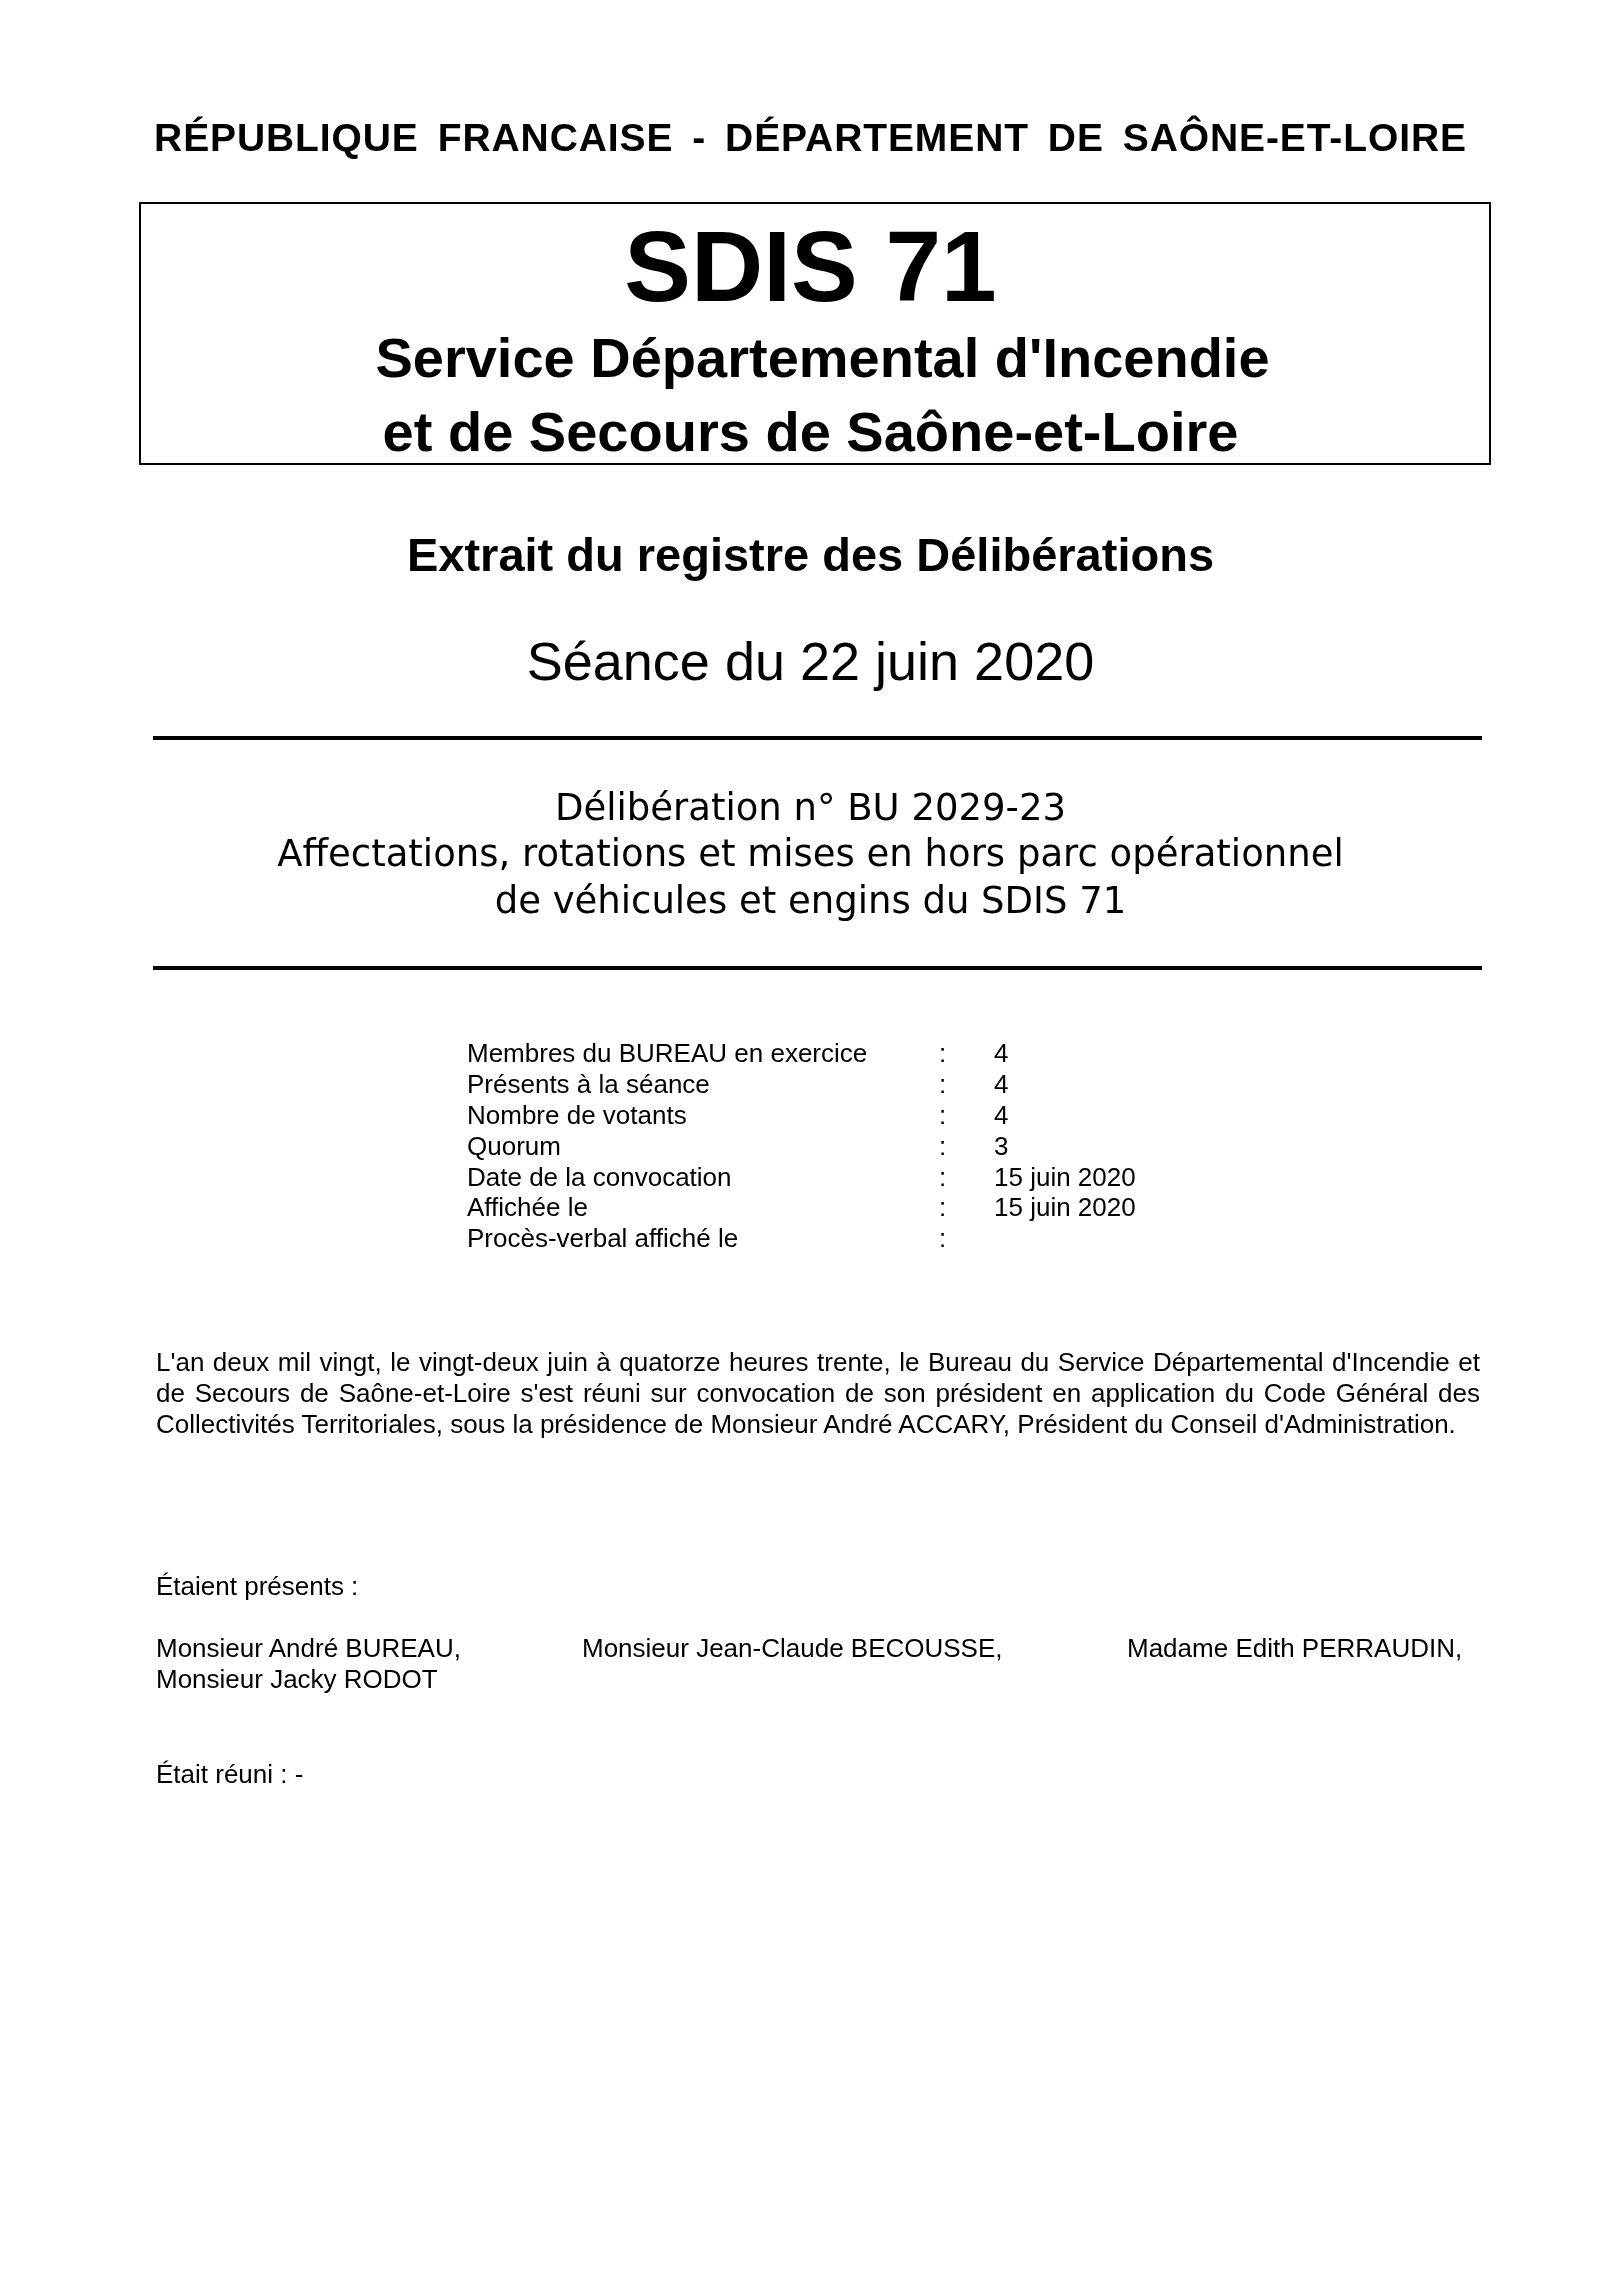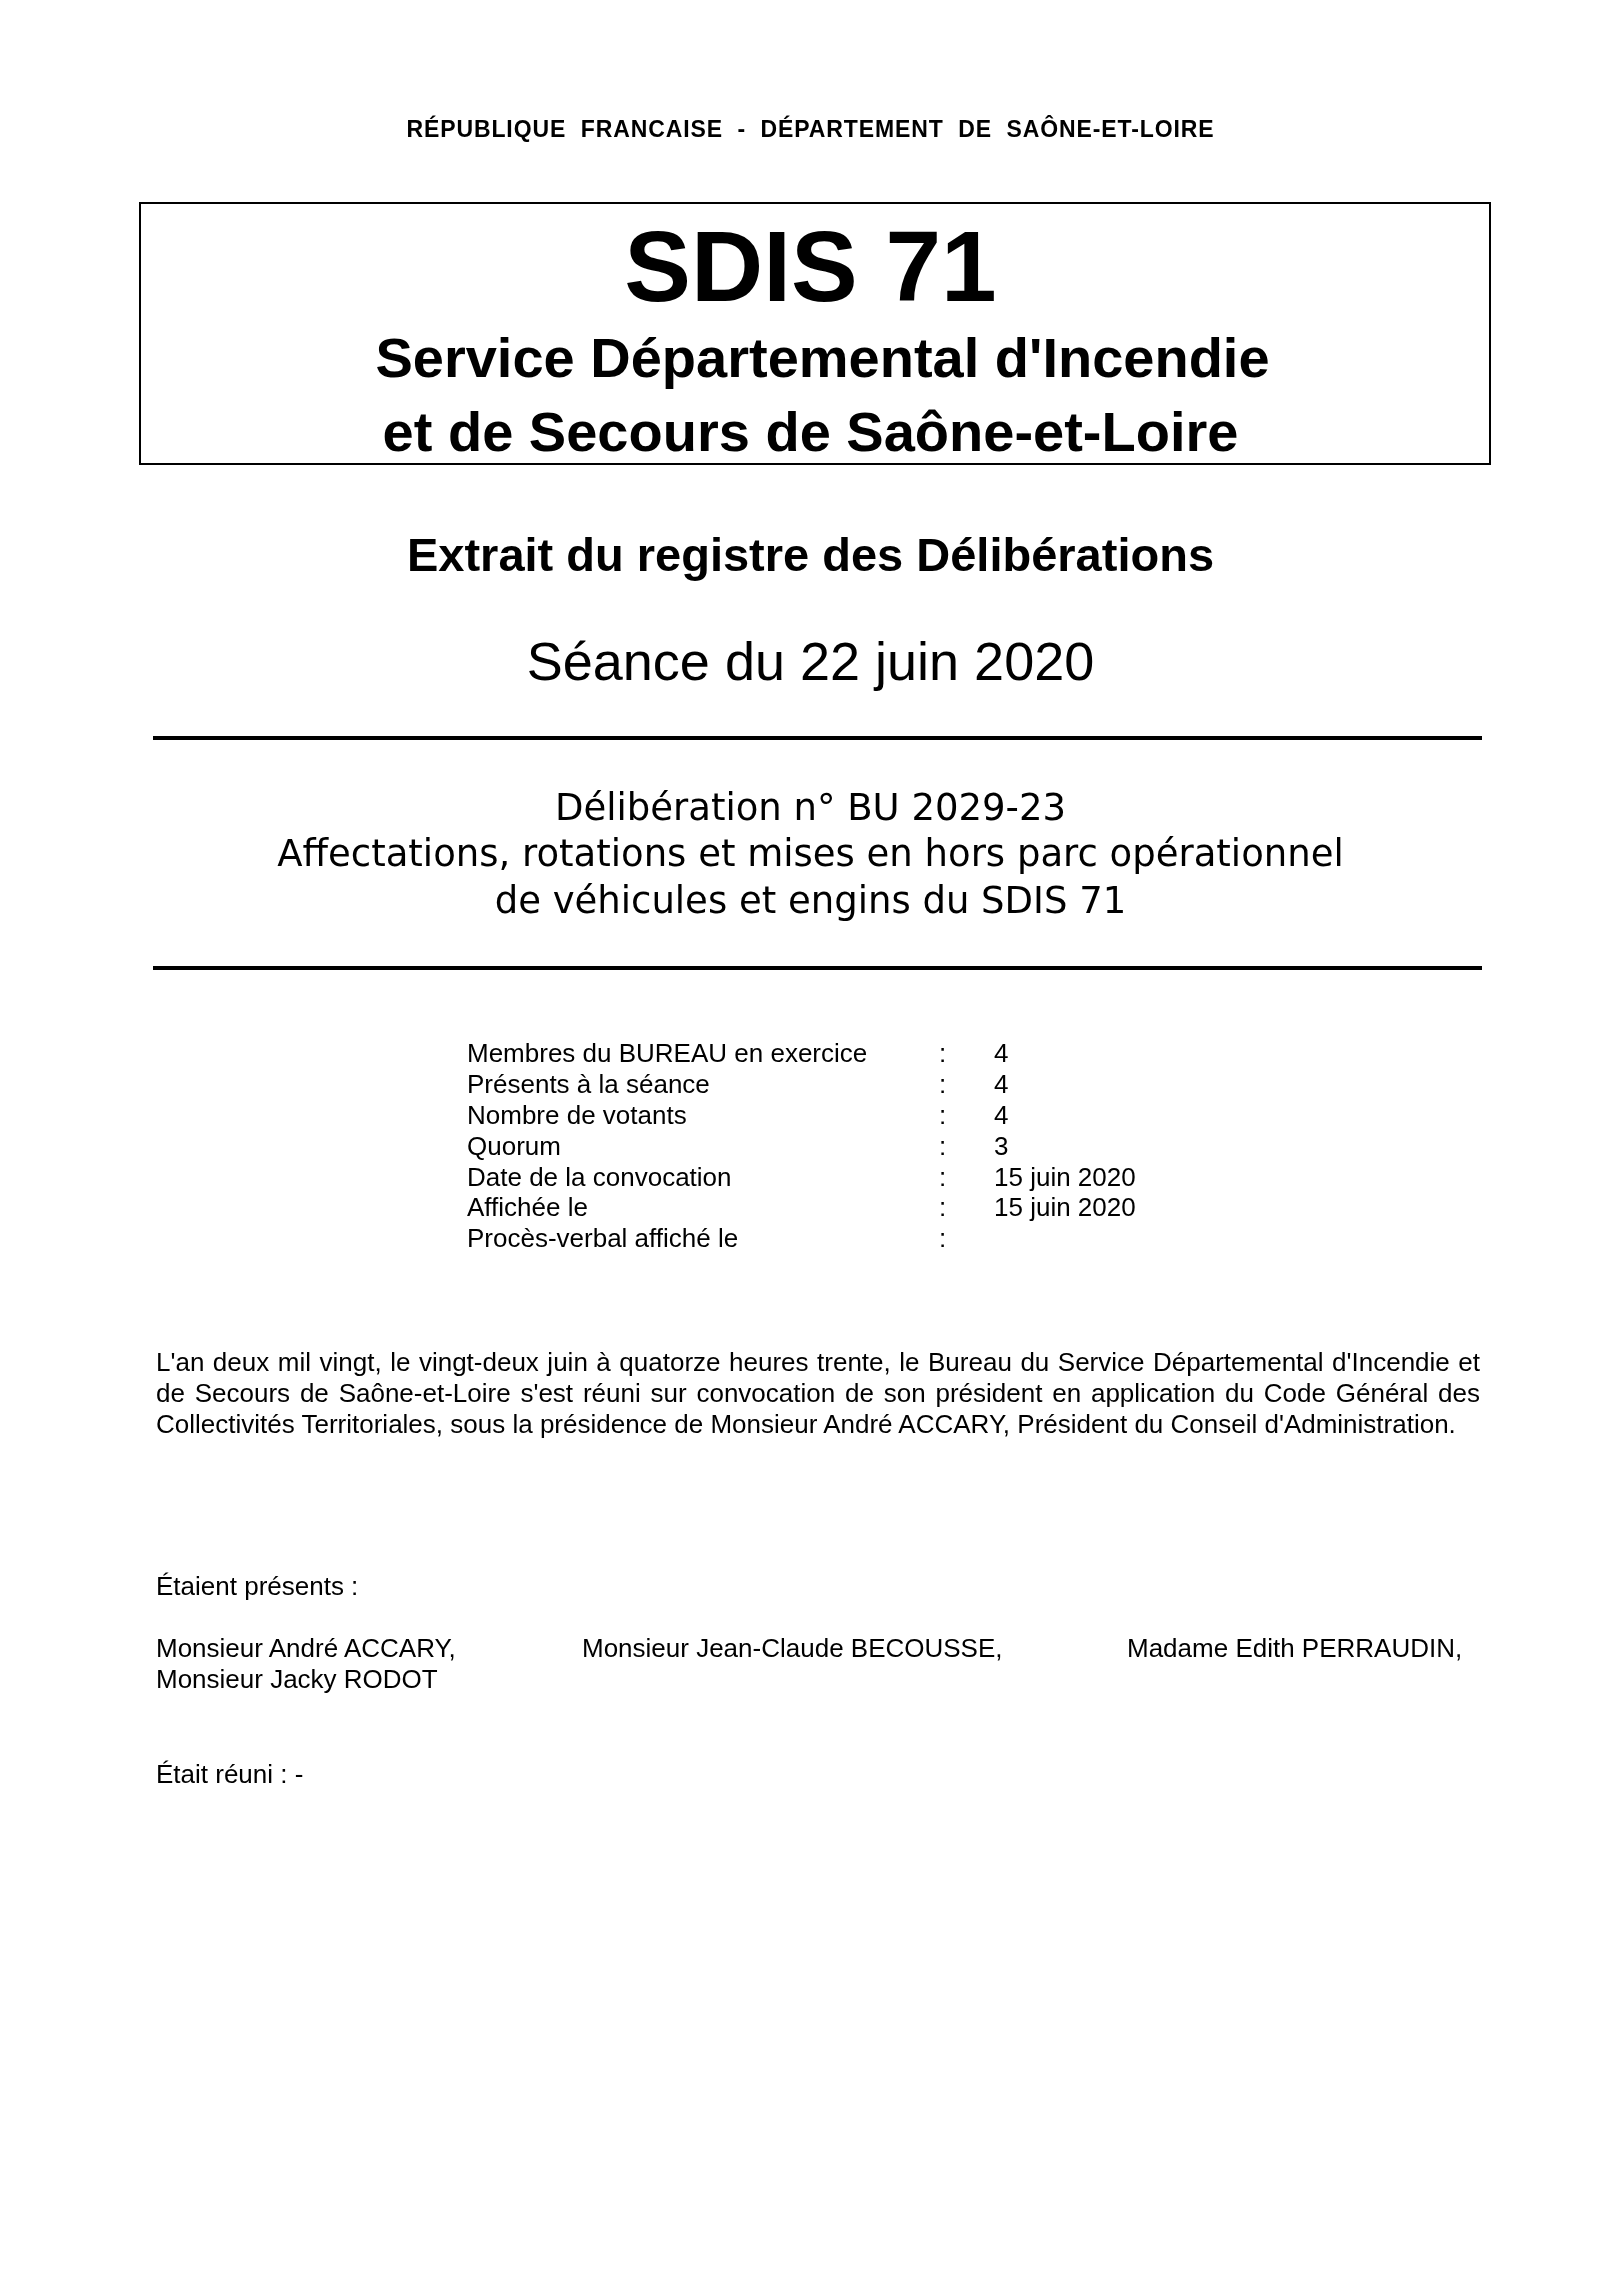--- a/index.html
+++ b/index.html
@@ -1,19 +1,19 @@
 <!DOCTYPE html>
 <html style="font-size:14.3px"><head>
 <meta charset="utf-8">
 <style>
   html, body { margin:0; padding:0; background:#ffffff; }
   body { width:1621px; height:2293px; position:relative; overflow:hidden; color:#000; font-family:"Liberation Sans", sans-serif; }
   .abs { position:absolute; }
   .center { left:0; width:1621px; text-align:center; }
-  .header-top { top:116px; font-size:23px; font-weight:bold; letter-spacing:0.9px; word-spacing:7.2px; }
+  .header-top { top:116px; font-size:39px; font-weight:bold; letter-spacing:0.9px; word-spacing:7.2px; }
   .title-box { left:139px; top:202px; width:1352px; height:263px; border:2.7px solid #000; box-sizing:border-box; }
   .sdis { top:208px; font-size:100px; font-weight:bold; line-height:116px; }
   .service { font-size:56px; font-weight:bold; line-height:72px; }
   .extrait { top:527px; font-size:47px; font-weight:bold; }
   .seance { top:630px; font-size:54px; font-weight:normal; }
   .rule { left:153px; width:1329px; height:3.6px; background:#000; }
   .delib { font-family:"DejaVu Sans", sans-serif; font-size:37px; line-height:47px; }
   .info-row { left:467px; font-size:26px; line-height:31px; height:31px; width:806px; }
   .info-row .lbl { position:absolute; left:0; }
   .info-row .colon { position:absolute; left:472px; }
@@ -76,19 +76,19 @@
 <div class="abs info-row" style="top:1223px;">
   <span class="lbl">Procès-verbal affiché le</span>
   <span class="colon">:</span>
   <span class="val"></span>
 </div>
 
 <div class="abs para">L'an deux mil vingt, le vingt-deux juin à quatorze heures trente, le Bureau du Service Départemental d'Incendie et de Secours de Saône-et-Loire s'est réuni sur convocation de son président en application du Code Général des Collectivités Territoriales, sous la présidence de Monsieur André ACCARY, Président du Conseil d'Administration.</div>
 
 <div class="abs bold29" style="left:156px; top:1571px;">Étaient présents :</div>
 
-<div class="abs name" style="left:156px; top:1633px;">Monsieur André ACCARY,</div>
+<div class="abs name" style="left:156px; top:1633px;">Monsieur André BUREAU,</div>
 <div class="abs name" style="left:582px; top:1633px;">Monsieur Jean-Claude BECOUSSE,</div>
 <div class="abs name" style="left:1127px; top:1633px;">Madame Edith PERRAUDIN,</div>
 <div class="abs name" style="left:156px; top:1664px;">Monsieur Jacky RODOT</div>
 
 <div class="abs bold29" style="left:156px; top:1759px;">Était réuni : -</div>
 
 
 </body></html>

